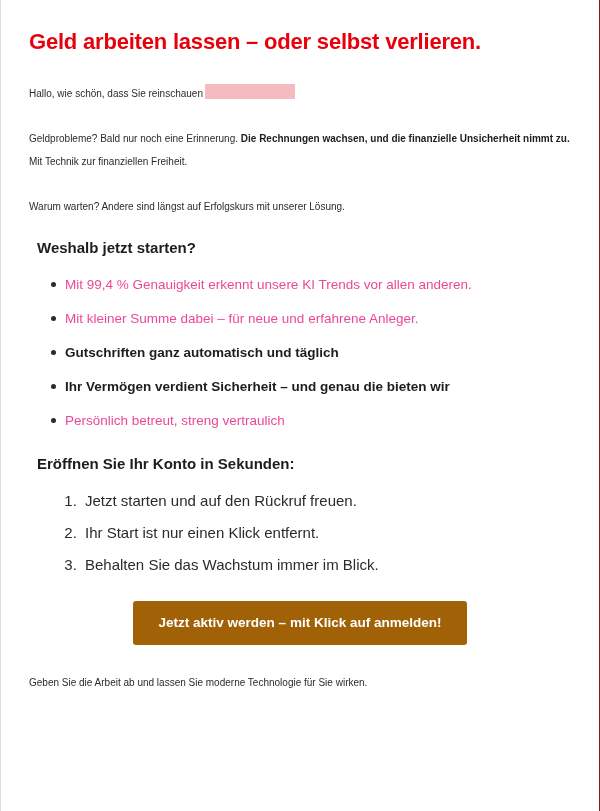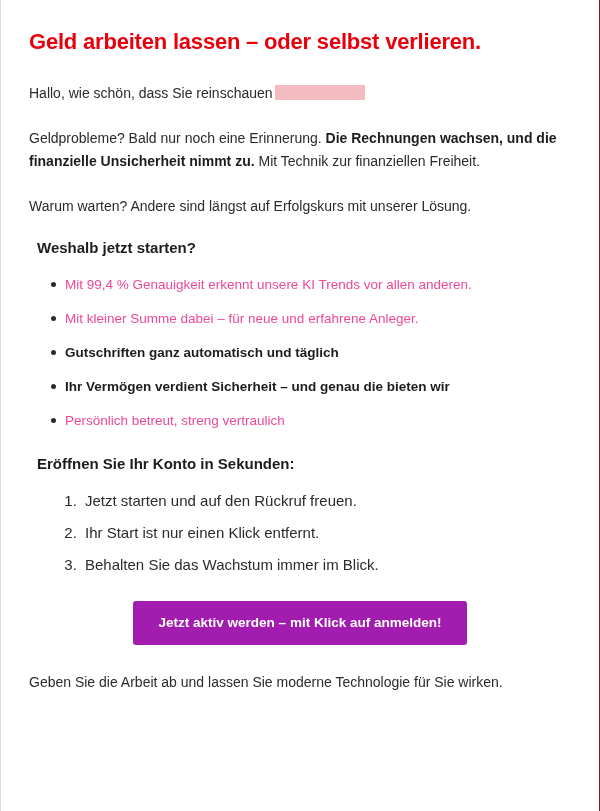--- a/index.html
+++ b/index.html
@@ -28,21 +28,21 @@
   }
   h1.headline {
     color: #e8000d;
     font-size: 22px;
     line-height: 28px;
     font-weight: bold;
     margin: 0 0 26px 0;
     letter-spacing: -0.2px;
   }
   p.para {
-    font-size: 14px;
+    font-size: 10px;
     line-height: 23px;
     margin: 0 0 22px 0;
     color: #2b2b2b;
   }
   p.para.tight {
     margin-bottom: 19px;
   }
   .redact {
     display: inline-block;
     width: 90px;
@@ -99,21 +99,21 @@
   ol.steps li {
     margin-bottom: 12px;
     padding-left: 4px;
   }
   .cta-row {
     text-align: center;
     margin: 0 0 26px 0;
   }
   a.cta {
     display: inline-block;
-    background: #a21caf;
+    background: #a16207;
     color: #ffffff;
     font-size: 13.5px;
     font-weight: bold;
     text-decoration: none;
     padding: 14px 26px;
     border-radius: 3px;
     line-height: 16px;
   }
   .signoff {
     font-size: 14.5px;

